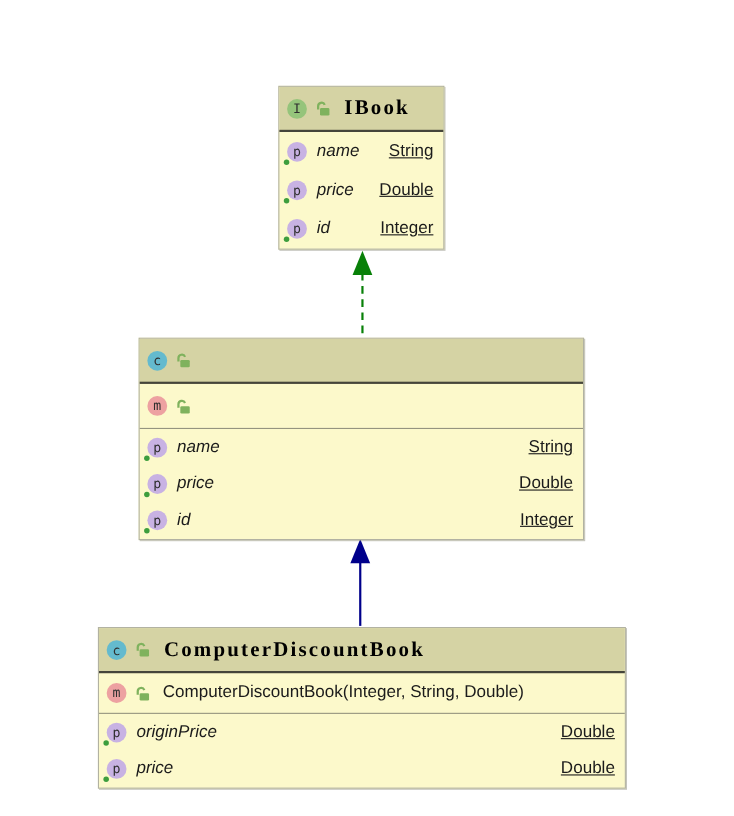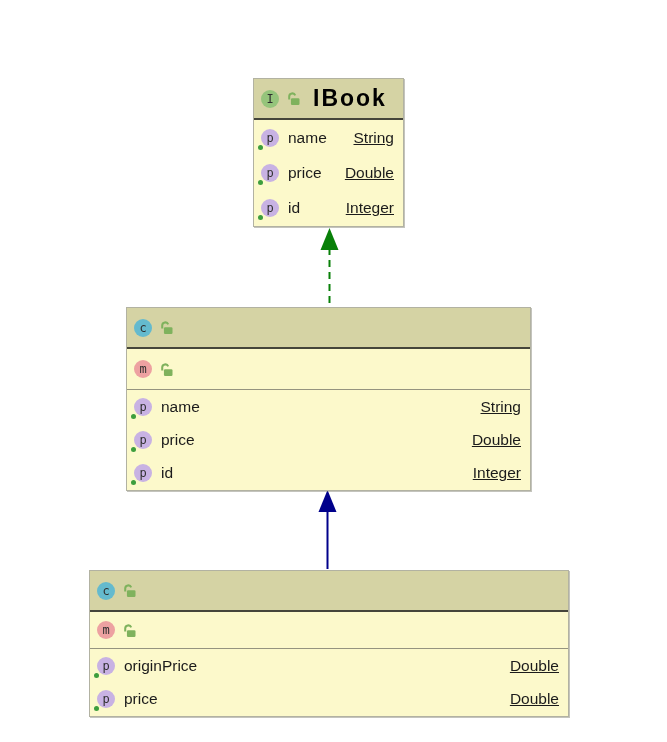--- a/index.html
+++ b/index.html
@@ -38,23 +38,23 @@
     display: flex;
     align-items: center;
     height: 39px;
     flex: 0 0 39px;
     padding: 0 8px 0 7px;
     background: var(--header_bg);
     border-bottom: 2px solid var(--header_divider);
   }
   .node-title {
     margin-left: 12px;
-    font-family: Liberation Sans, sans-serif;
+    font-family: Liberation Serif, serif;
     font-weight: bold;
-    font-size: 23px;
+    font-size: 19px;
     letter-spacing: 2px;
     color: var(--title_text);
     white-space: nowrap;
   }
   .kind-icon {
     width: 18px; height: 18px;
     flex: 0 0 18px;
     border-radius: 50%;
     display: flex;
     align-items: center;
@@ -105,21 +105,21 @@
     line-height: 1;
     color: var(--icon_letter);
   }
   .green-dot {
     position: absolute;
     left: -3px; bottom: -3px;
     width: 5px; height: 5px;
     border-radius: 50%;
     background: var(--dot_green);
   }
-  .prop-name { margin-left: 9px; }
+  .prop-name { margin-left: 9px; font-style: italic; }
   .prop-type { margin-left: auto; text-decoration: underline; }
 </style>
 </head>
 <body>
 
 <div class="canvas">
 
   <svg class="edges-layer" viewBox="0 0 667 742" xmlns="http://www.w3.org/2000/svg">
     <g class="edge-implements">
       <line x1="329.5" y1="248" x2="329.5" y2="306" stroke-dasharray="7 5"></line>
@@ -211,27 +211,29 @@
     </div>
   </div>
 
   <div class="node node-cdbook">
     <div class="hdr">
       <span class="kind-icon kind-class">c</span>
       <svg class="lock-icon" viewBox="0 0 14 14">
         <path class="shackle" d="M3 8 V5.2 A2.9 2.9 0 0 1 8.6 4.1"></path>
         <rect class="lockbody" x="4.6" y="6.8" width="8" height="6.2" rx="1.1"></rect>
       </svg>
+      <span class="node-title">ComputerDiscountBook</span>
     </div>
     <div class="row row-ctor">
       <span class="kind-icon kind-method">m</span>
       <svg class="lock-icon" viewBox="0 0 14 14">
         <path class="shackle" d="M3 8 V5.2 A2.9 2.9 0 0 1 8.6 4.1"></path>
         <rect class="lockbody" x="4.6" y="6.8" width="8" height="6.2" rx="1.1"></rect>
       </svg>
+      <span class="ctor-text">ComputerDiscountBook(Integer, String, Double)</span>
     </div>
     <div class="props">
       <div class="row row-prop">
         <span class="prop-icon-wrap">
           <span class="prop-icon">p</span>
           <span class="green-dot"></span>
         </span>
         <span class="prop-name">originPrice</span>
         <span class="prop-type">Double</span>
       </div>

